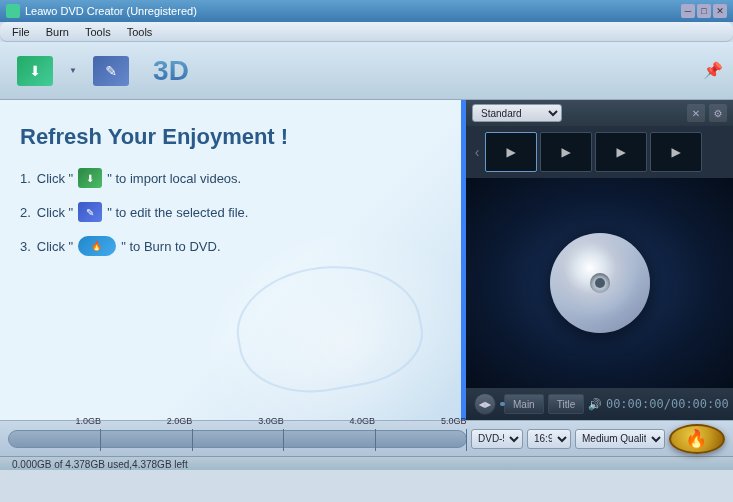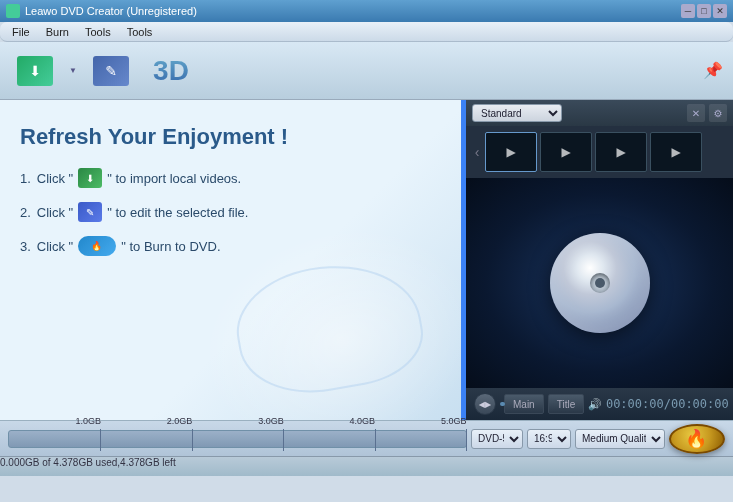--- a/index.html
+++ b/index.html
@@ -331,21 +331,21 @@
       display: flex;
       align-items: center;
       padding: 0 8px;
       gap: 4px;
       border-top: 1px solid #9ab0c0;
     }
     #progress-track {
       flex: 1;
       height: 18px;
       background: linear-gradient(to bottom, #9bb0c8, #8099b4);
-      border-radius: 3px;
+      border-radius: 9px;
       border: 1px solid #7090a8;
       position: relative;
       overflow: visible;
     }
     .storage-mark {
       position: absolute;
       top: -2px;
       height: 22px;
       width: 1px;
       background: #5a7090;
@@ -390,24 +390,24 @@
       border: 2px solid #7a4a00;
       display: flex; align-items: center; justify-content: center;
       cursor: pointer;
       box-shadow: 0 2px 6px rgba(0,0,0,0.4);
       flex-shrink: 0;
     }
 
     
     #status-bar {
       background: linear-gradient(to bottom, #b8cad8, #a0baca);
-      height: 20px;
-      display: flex;
-      align-items: flex-start;
-      padding: 0 0;
+      height: 14px;
+      display: flex;
+      align-items: flex-end;
+      padding: 0 12px;
       font-size: 10px;
       color: #334;
       border-top: 1px solid #8899aa;
     }
 
     
     .threed-text {
       font-size: 28px;
       font-weight: bold;
       background: linear-gradient(to bottom, #6ac, #36a);

